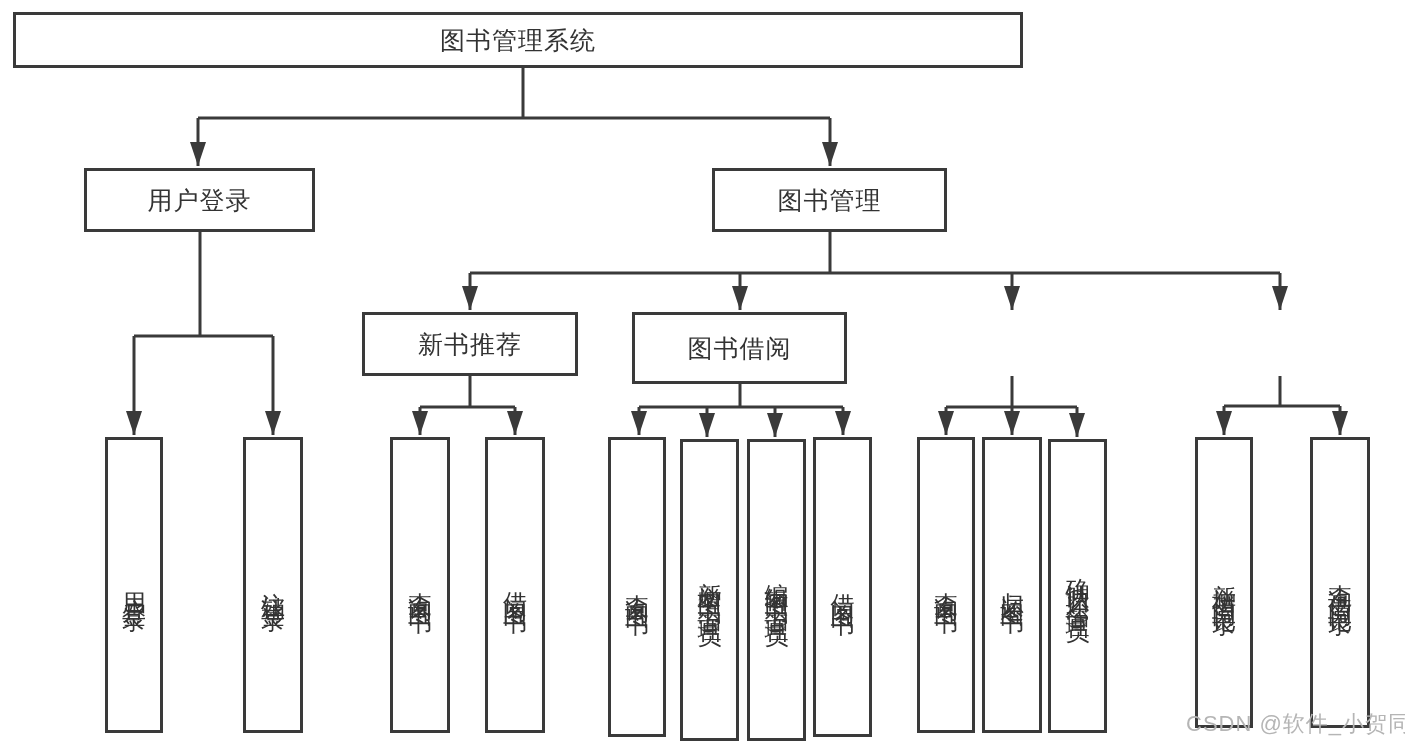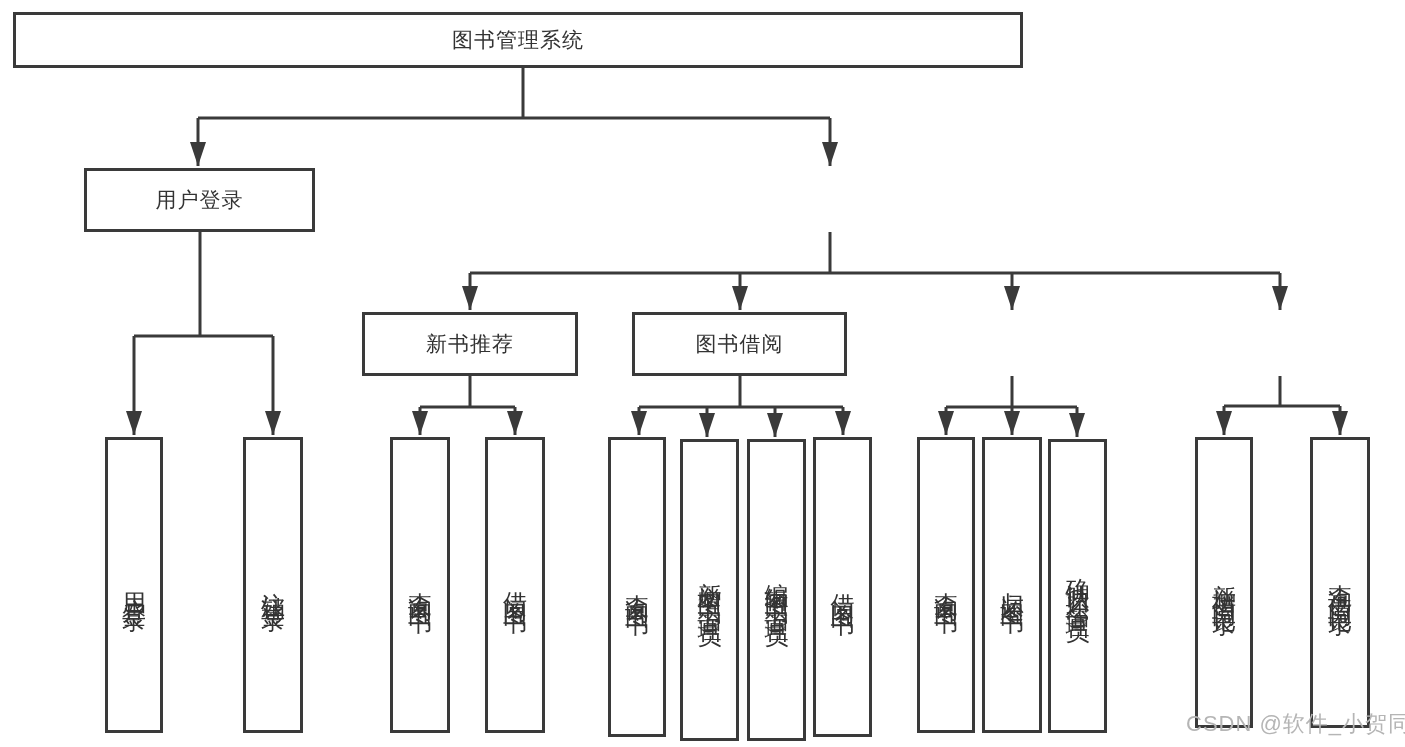--- a/index.html
+++ b/index.html
@@ -5,21 +5,21 @@
   html,body{margin:0;padding:0;background:#ffffff;}
   .canvas{
     position:relative;width:1405px;height:747px;background:#ffffff;overflow:hidden;
     font-family:"Liberation Sans","DejaVu Sans",sans-serif;color:#333333;
   }
   .wires{position:absolute;left:0;top:0;}
   .node,.leaf{
     position:absolute;box-sizing:border-box;background:#ffffff;
     border:3px solid #3a3a3a;display:flex;align-items:center;justify-content:center;
   }
-  .node{font-size:21px;letter-spacing:1px;font-family:Liberation Serif, serif;}
+  .node{font-size:25px;letter-spacing:1px;}
   .leaf{font-size:24px;}
   .vlabel{
     writing-mode:vertical-rl;text-orientation:mixed;
     letter-spacing:6px;line-height:1;white-space:nowrap;
   }
   .hlabel{line-height:1;}
   .watermark{
     position:absolute;left:1186px;top:709px;font-size:22px;letter-spacing:1px;
     color:#b5b5b5;z-index:6;white-space:nowrap;
   }
@@ -67,25 +67,28 @@
     </g>
   </svg>
 
   <div class="node" style="left:13px;top:12px;width:1010px;height:56px">
     <span class="hlabel">图书管理系统</span>
   </div>
 
   <div class="node" style="left:84px;top:168px;width:231px;height:64px">
     <span class="hlabel">用户登录</span>
   </div>
+  <div class="node" style="left:712px;top:168px;width:235px;height:64px">
+    <span class="hlabel">图书管理</span>
+  </div>
 
   <div class="node" style="left:362px;top:312px;width:216px;height:64px">
     <span class="hlabel">新书推荐</span>
   </div>
-  <div class="node" style="left:632px;top:312px;width:215px;height:64px">
+  <div class="node" style="left:632px;top:312px;width:215px;height:72px">
     <span class="hlabel">图书借阅</span>
   </div>
 
   <div class="leaf" style="left:105px;top:437px;width:58px;height:296px">
     <span class="vlabel">用户登录</span>
   </div>
   <div class="leaf" style="left:243px;top:437px;width:60px;height:296px">
     <span class="vlabel">注销登录</span>
   </div>
 

